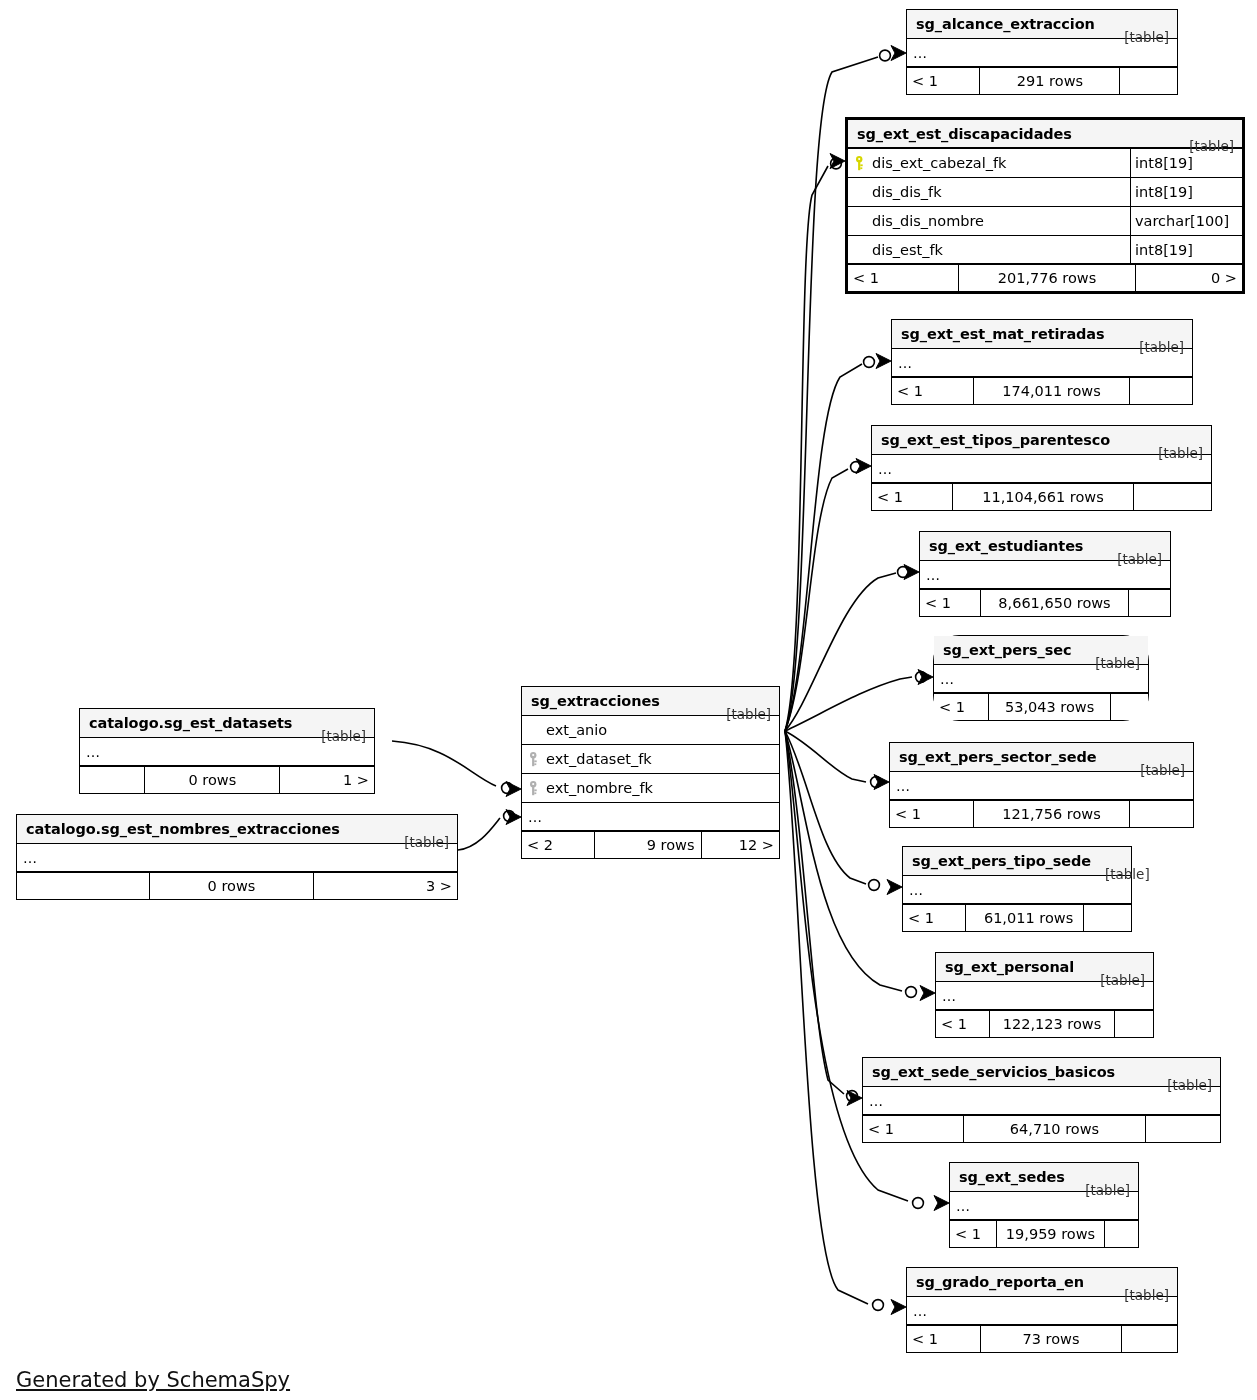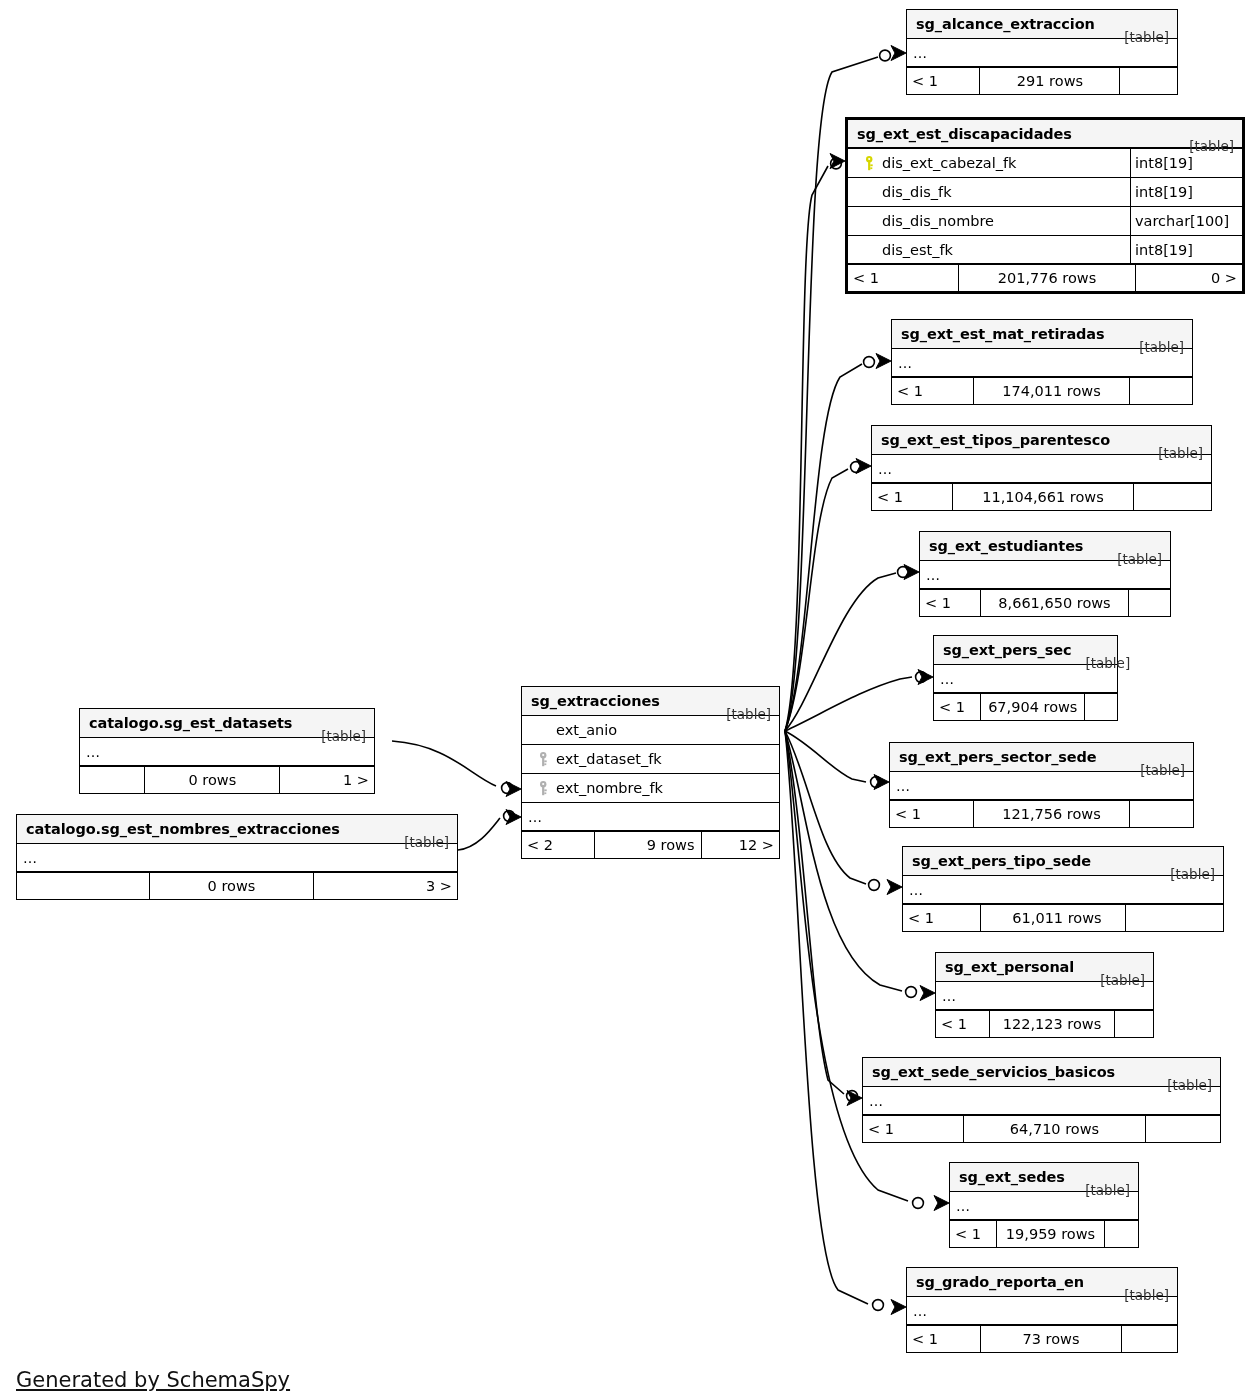--- a/index.html
+++ b/index.html
@@ -72,21 +72,21 @@
     border-bottom: 1px solid #000000;
     background: #ffffff;
   }
   .col-row.last-col {
     border-bottom: 2px solid #000000;
   }
   .col-name {
     flex: 1 1 auto;
     display: flex;
     align-items: center;
-    padding-left: 16px;
+    padding-left: 6px;
     white-space: nowrap;
     overflow: hidden;
   }
   .col-type {
     flex: 0 0 auto;
     box-sizing: border-box;
     border-left: 1px solid #000000;
     padding-left: 4px;
     white-space: nowrap;
     height: 100%;
@@ -320,45 +320,45 @@
           <span class="tbl-name">sg_ext_estudiantes</span>
           <span class="tbl-tag">[table]</span>
         </div>
         <div class="ellipsis-row thick">…</div>
         <div class="foot">
           <div class="foot-cell foot-left" style="width: 60px;">&lt; 1</div>
           <div class="foot-cell foot-mid" style="width: 149px;">8,661,650 rows</div>
           <div class="foot-cell foot-right" style="width: 41px; flex: 1 1 auto;"></div>
         </div>
       </div>
-      <div class="tbl" style="left: 933px; top: 635px; width: 185px;">
+      <div class="tbl" style="left: 933px; top: 635px; width: 216px; border-radius: 26px;">
         <div class="tbl-title">
           <span class="tbl-name">sg_ext_pers_sec</span>
           <span class="tbl-tag">[table]</span>
         </div>
         <div class="ellipsis-row thick">…</div>
         <div class="foot">
           <div class="foot-cell foot-left" style="width: 56px;">&lt; 1</div>
-          <div class="foot-cell foot-mid" style="width: 129px;">67,904 rows</div>
+          <div class="foot-cell foot-mid" style="width: 129px;">53,043 rows</div>
           <div class="foot-cell foot-right" style="width: 38px; flex: 1 1 auto;"></div>
         </div>
       </div>
       <div class="tbl" style="left: 889px; top: 742px; width: 305px;">
         <div class="tbl-title">
           <span class="tbl-name">sg_ext_pers_sector_sede</span>
           <span class="tbl-tag">[table]</span>
         </div>
         <div class="ellipsis-row thick">…</div>
         <div class="foot">
           <div class="foot-cell foot-left" style="width: 83px;">&lt; 1</div>
           <div class="foot-cell foot-mid" style="width: 157px;">121,756 rows</div>
           <div class="foot-cell foot-right" style="width: 63px; flex: 1 1 auto;"></div>
         </div>
       </div>
-      <div class="tbl" style="left: 902px; top: 846px; width: 322px;">
+      <div class="tbl" style="left: 902px; top: 846px; width: 230px;">
         <div class="tbl-title">
           <span class="tbl-name">sg_ext_pers_tipo_sede</span>
           <span class="tbl-tag">[table]</span>
         </div>
         <div class="ellipsis-row thick">…</div>
         <div class="foot">
           <div class="foot-cell foot-left" style="width: 77px;">&lt; 1</div>
           <div class="foot-cell foot-mid" style="width: 146px; padding-left: 8px;">61,011 rows</div>
           <div class="foot-cell foot-right" style="width: 58px; flex: 1 1 auto;"></div>
         </div>

